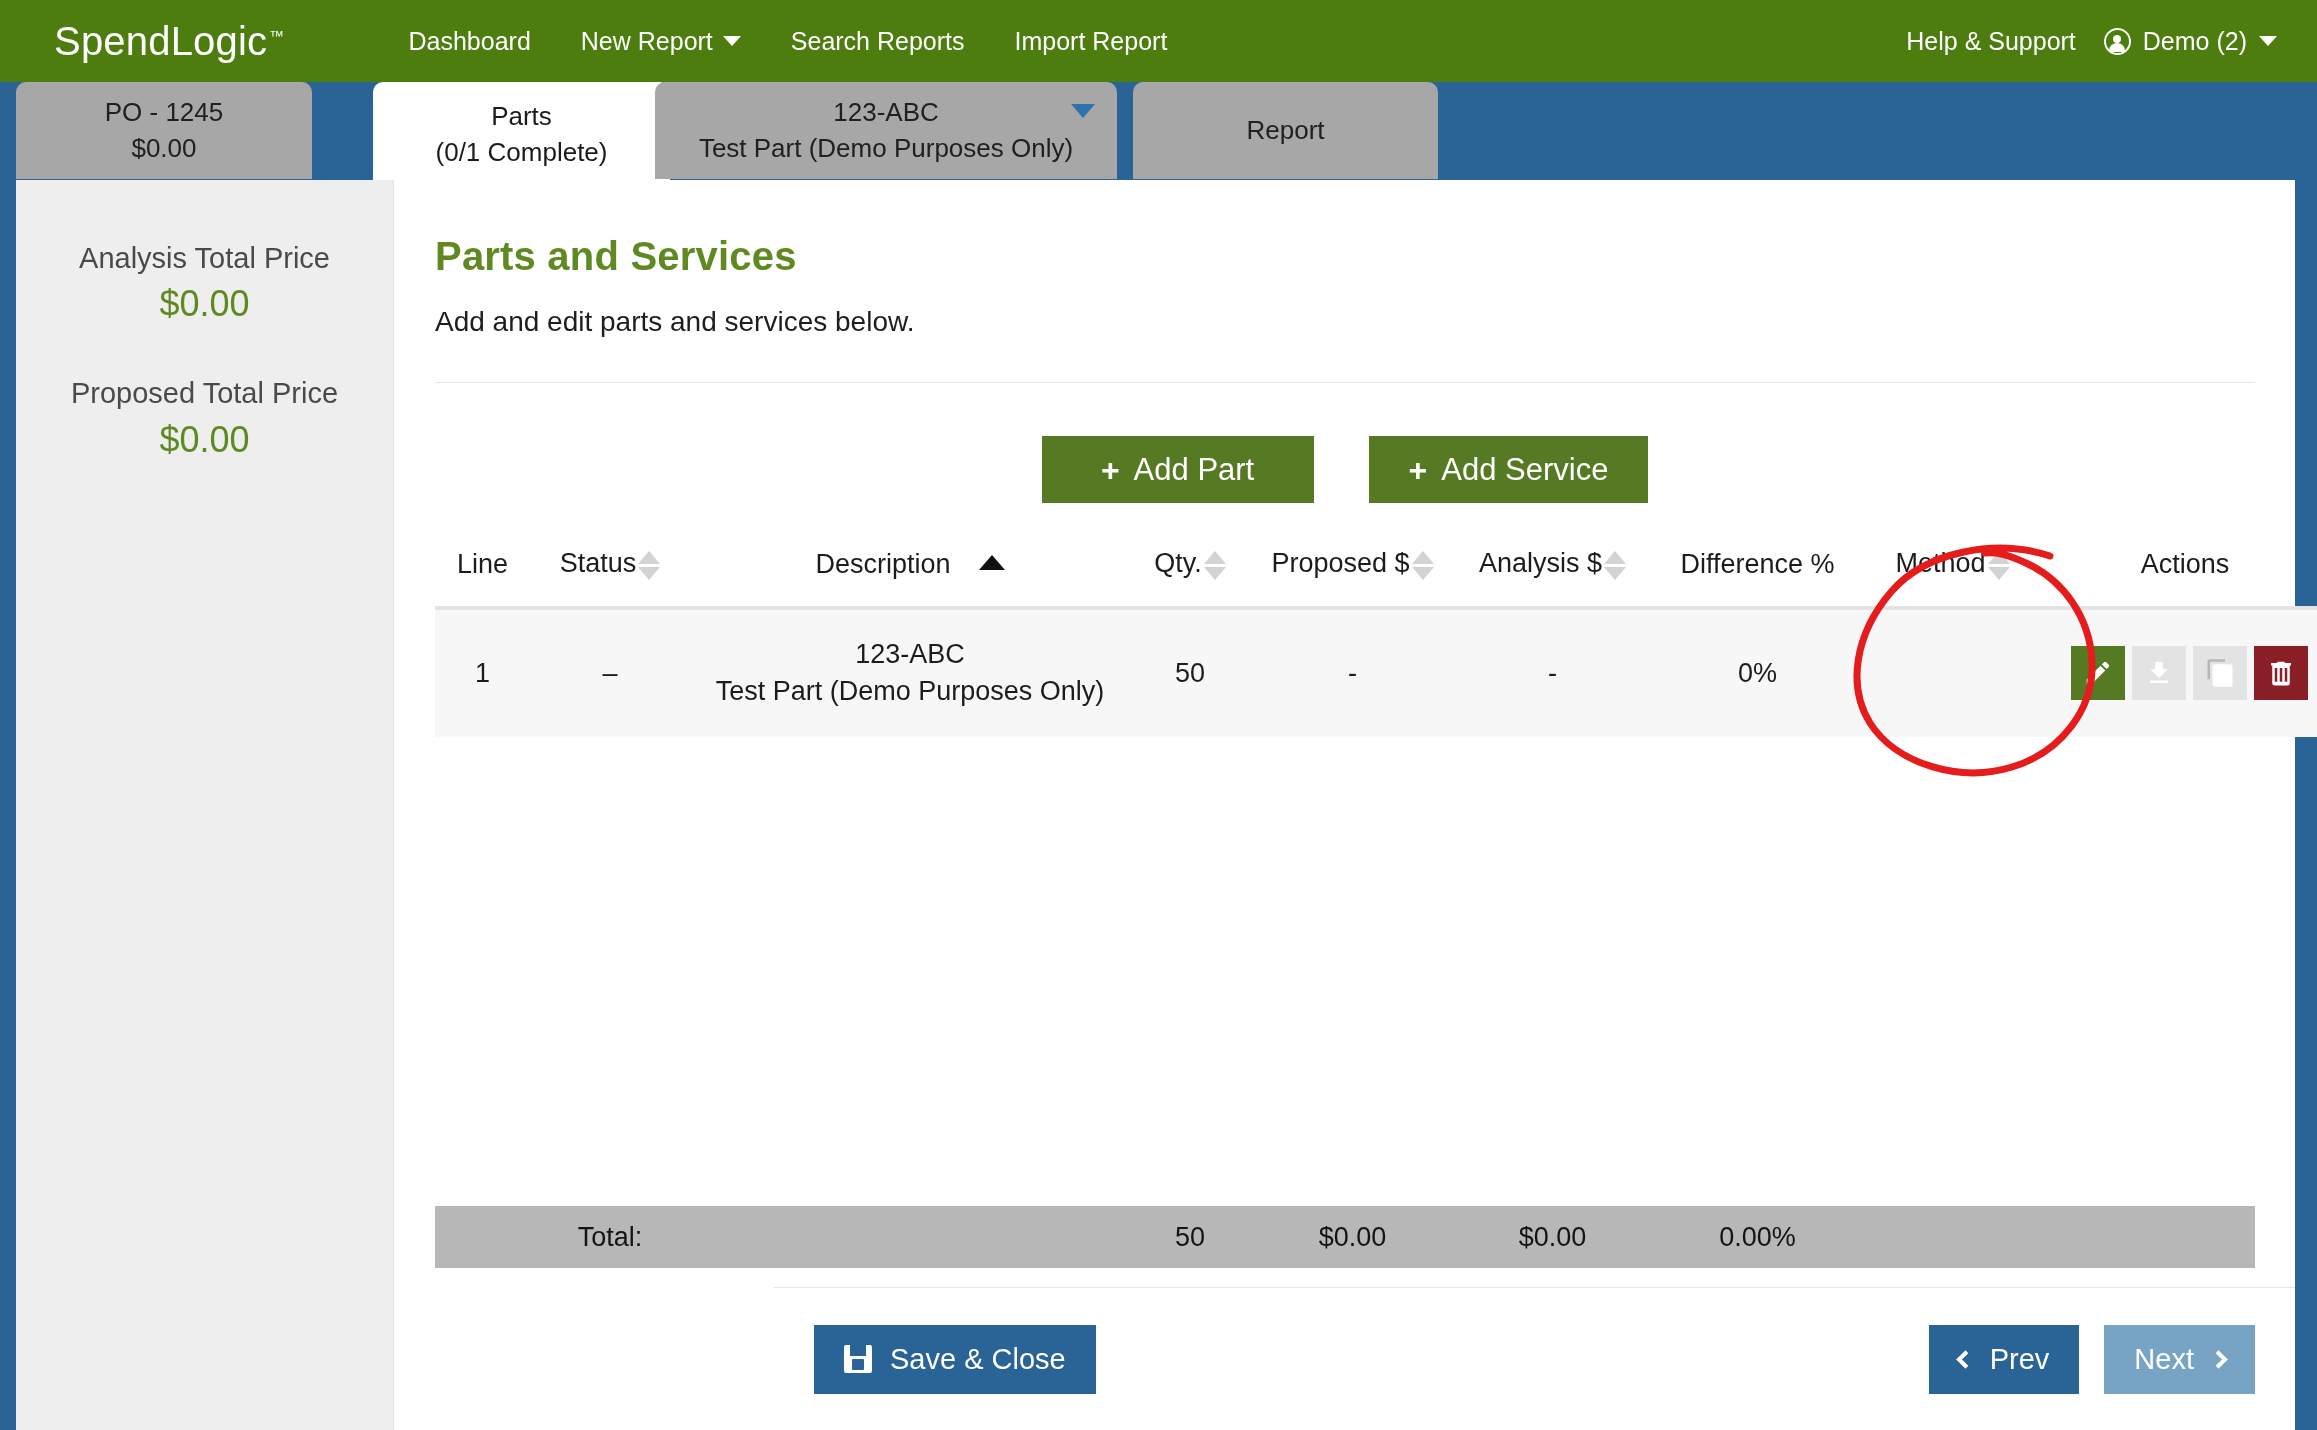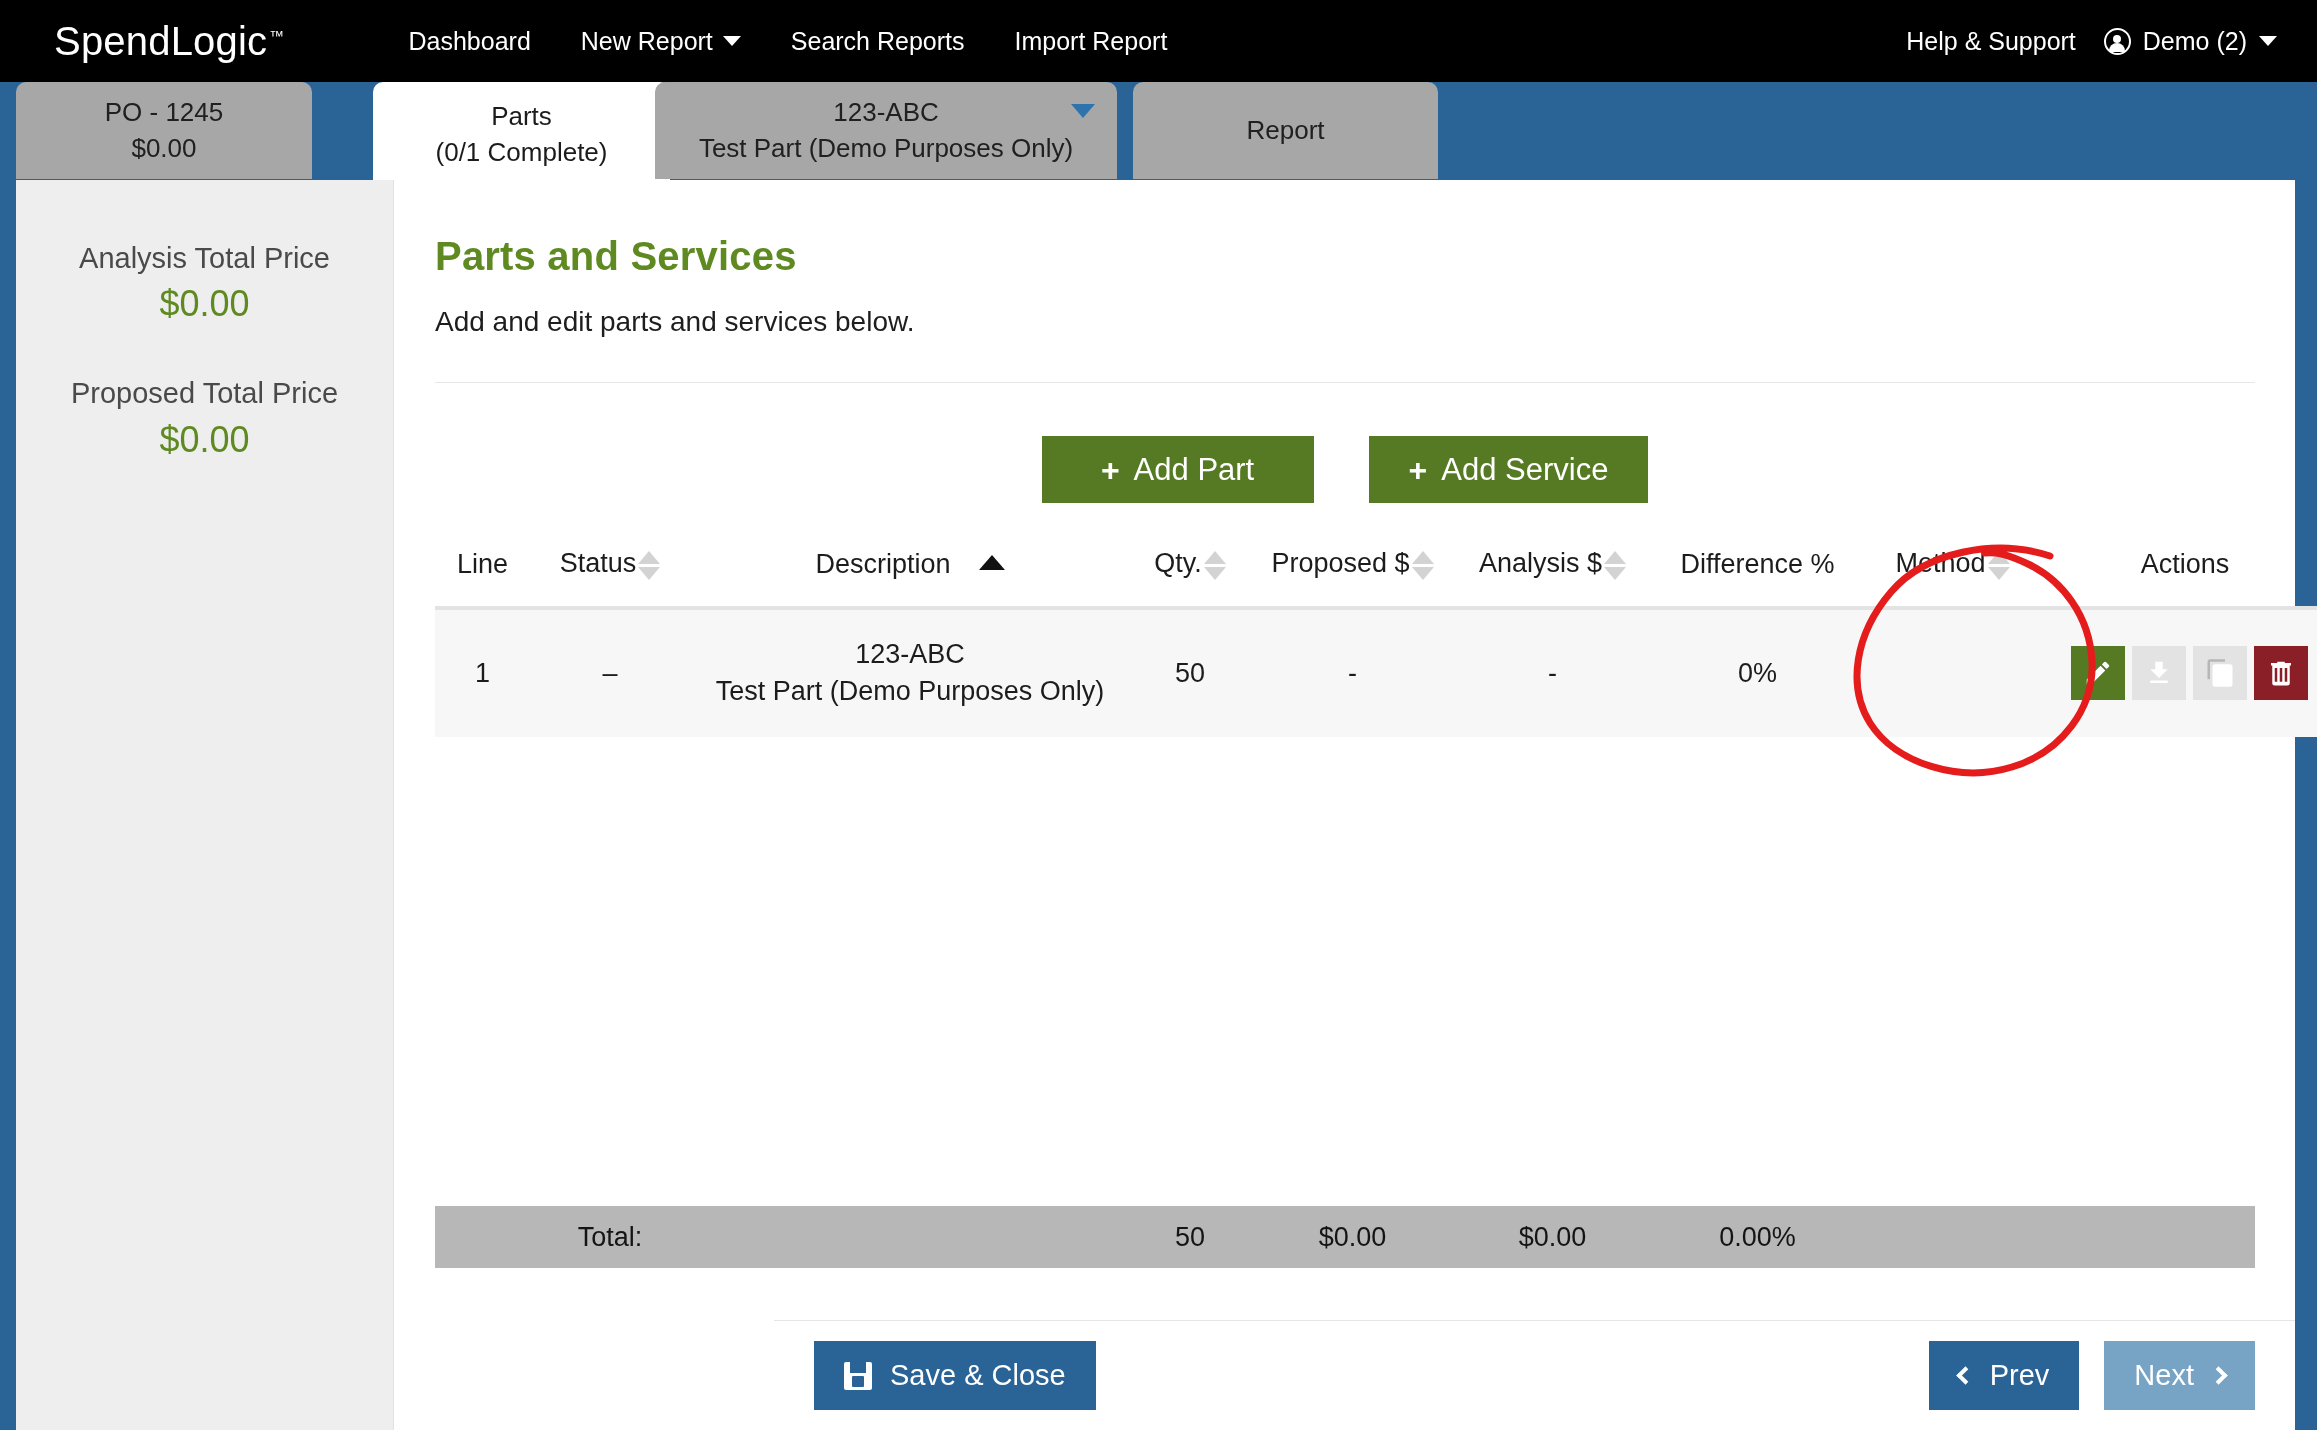--- a/index.html
+++ b/index.html
@@ -7,21 +7,21 @@
     width: 2317px; height: 1430px;
     font-family: "Liberation Sans", sans-serif;
     background: #2a6496;
     overflow: hidden;
   }
   .app { position: relative; width: 2317px; height: 1430px; background: #2a6496; }
 
   
   .navbar {
     position: absolute; left: 0; top: 0; width: 2317px; height: 82px;
-    background: #000000;
+    background: #4d7c0f;
     display: flex; align-items: center;
   }
   .brand {
     margin-left: 54px;
     color: #ffffff;
     font-size: 40px;
     font-weight: 400;
     letter-spacing: .2px;
     white-space: nowrap;
     display: flex; align-items: baseline;
@@ -158,21 +158,21 @@
   .total-bar {
     position: absolute; left: 40px; right: 40px; top: 1026px; height: 62px;
     background: #b7b7b7; color: #141414; font-size: 27px;
   }
   .total-bar table { width: 100%; height: 100%; table-layout: fixed; border-collapse: collapse; }
   .total-bar td { text-align: center; vertical-align: middle; }
   .total-label { font-weight: 400; }
 
   
   .footer {
-    position: absolute; left: 379px; right: 0; bottom: 0; height: 110px;
+    position: absolute; left: 379px; right: 0; bottom: 0; height: 143px;
     border-top: 1px solid #e6e6e6;
     display: flex; align-items: center; justify-content: space-between;
     padding: 0 40px;
   }
   .btn-blue {
     background: #2a6496; color: #fff; border: none; font-family: inherit;
     font-size: 29px; height: 69px; padding: 0 30px;
     display: inline-flex; align-items: center; gap: 18px; cursor: pointer;
   }
   .btn-blue.disabled { background: #77a3c5; cursor: default; }

